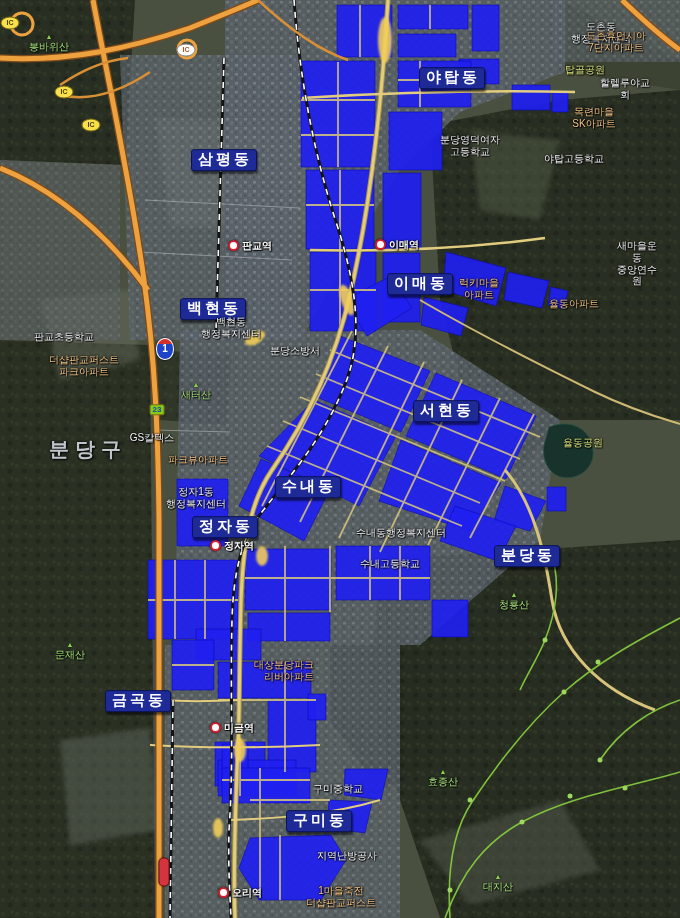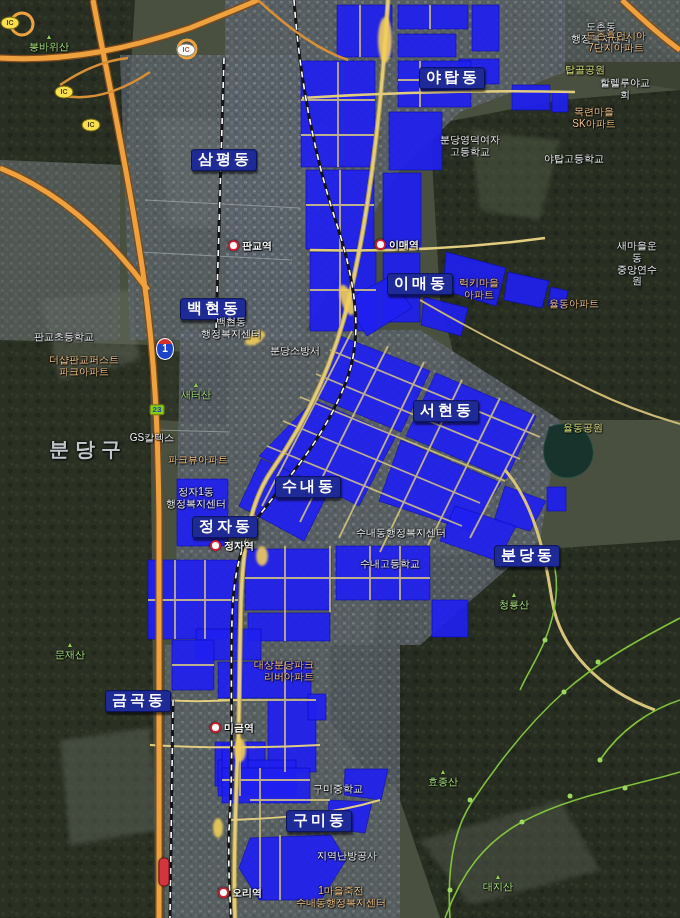--- a/index.html
+++ b/index.html
@@ -306,29 +306,29 @@
 SK아파트</div>
       <div class="lbl lbl-place kind-apartment" style="left: 479px; top: 289px;">럭키마을
 아파트</div>
       <div class="lbl lbl-place kind-apartment" style="left: 574px; top: 304px;">율동아파트</div>
       <div class="lbl lbl-place kind-apartment" style="left: 84px; top: 366px;">더샵판교퍼스트
 파크아파트</div>
       <div class="lbl lbl-place kind-apartment" style="left: 198px; top: 460px;">파크뷰아파트</div>
       <div class="lbl lbl-place kind-apartment" style="left: 284px; top: 671px; text-align: right;">대상분당파크
 리버아파트</div>
       <div class="lbl lbl-place kind-apartment" style="left: 341px; top: 897px;">1마을죽전
-수내동행정복지센터</div>
+더샵판교퍼스트</div>
       <div class="lbl lbl-place kind-mountain" style="left: 49px; top: 43px;">봉바위산</div>
       <div class="lbl lbl-place kind-mountain" style="left: 196px; top: 391px;">새터산</div>
       <div class="lbl lbl-place kind-mountain" style="left: 514px; top: 601px;">청룡산</div>
       <div class="lbl lbl-place kind-mountain" style="left: 70px; top: 651px;">문재산</div>
       <div class="lbl lbl-place kind-mountain" style="left: 443px; top: 778px;">효종산</div>
       <div class="lbl lbl-place kind-mountain" style="left: 498px; top: 883px;">대지산</div>
       <div class="lbl lbl-place kind-park" style="left: 585px; top: 70px;">탑골공원</div>
-      <div class="lbl lbl-place kind-park" style="left: 583px; top: 428px;">율동공원</div>
+      <div class="lbl lbl-place kind-park" style="left: 583px; top: 443px;">율동공원</div>
       <div class="lbl badge badge-yellow" style="left: 10px; top: 23px;">IC</div>
       <div class="lbl badge badge-white" style="left: 186px; top: 50px;">IC</div>
       <div class="lbl badge badge-yellow" style="left: 64px; top: 92px;">IC</div>
       <div class="lbl badge badge-yellow" style="left: 91px; top: 125px;">IC</div>
       <div class="lbl badge badge-expressway" style="left: 165px; top: 349px;">1</div>
       <div class="lbl badge badge-local" style="left: 157px; top: 410px;">23</div>
       <div class="lbl badge badge-red-capsule" style="left: 164px; top: 872px;"></div>
     </div>
 </div>
 

